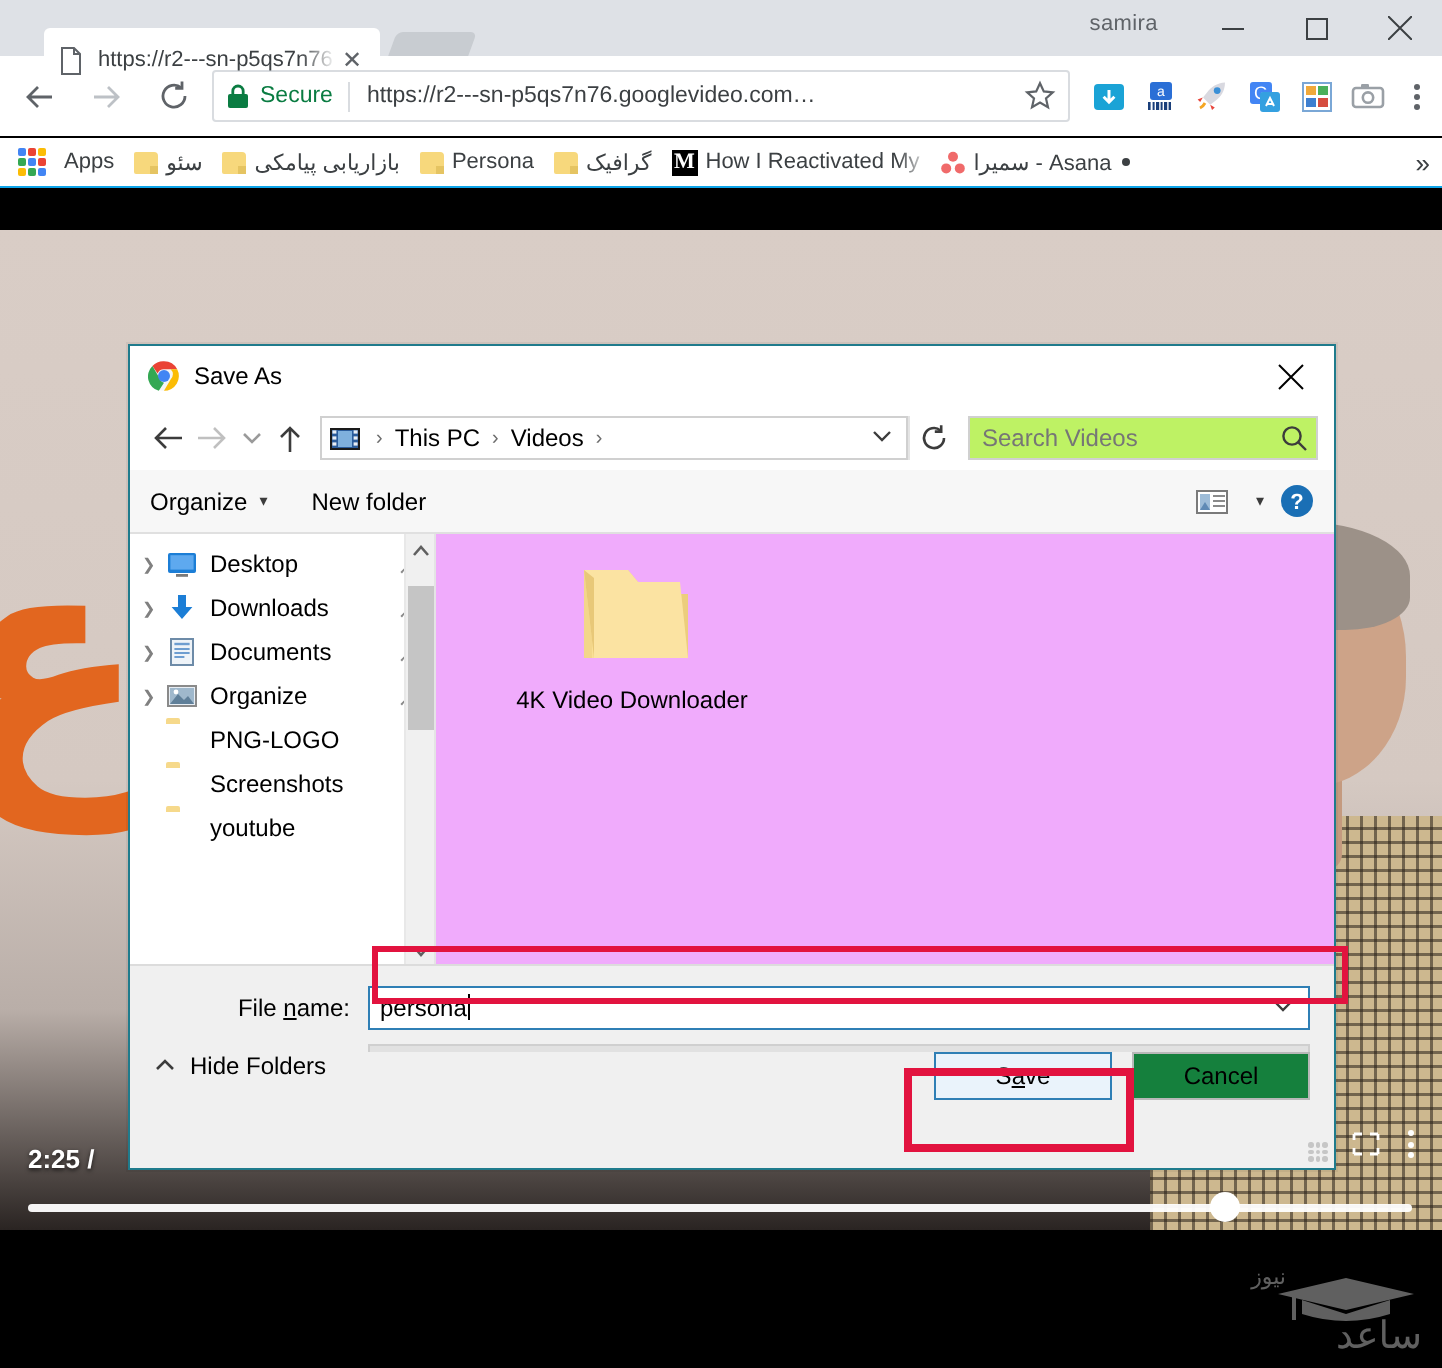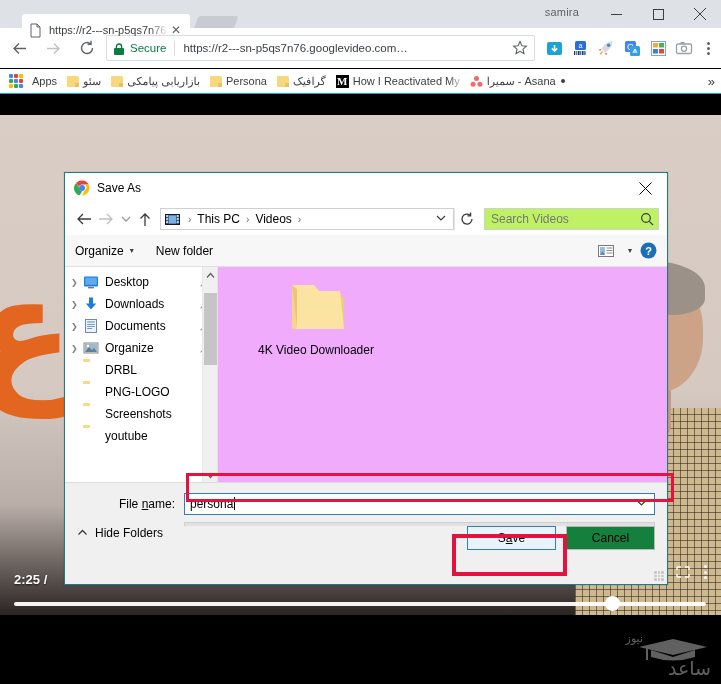--- a/index.html
+++ b/index.html
@@ -823,24 +823,20 @@
             <span class="ti-label">Organize</span>
             <span class="pin">
               <svg width="11" height="11" viewBox="0 0 11 11">
                   <path d="M7.2 1l2.8 2.8-1.4.5-.6 2.4L6.6 5 3 9.8 2.2 9 6 5.3 4.3 3.9l2.4-.6z" fill="#8a8a8a"></path>
                 </svg>
             </span>
           </div>
 
           <div class="tree-item">
             <span class="ti-icon"><span class="folder-ico"></span></span>
-            <span class="ti-label">DRBL</span>
-          </div>
-          <div class="tree-item">
-            <span class="ti-icon"><span class="folder-ico"></span></span>
             <span class="ti-label">PNG-LOGO</span>
           </div>
           <div class="tree-item">
             <span class="ti-icon"><span class="folder-ico"></span></span>
             <span class="ti-label">Screenshots</span>
           </div>
           <div class="tree-item">
             <span class="ti-icon"><span class="folder-ico"></span></span>
             <span class="ti-label">youtube</span>
           </div>

